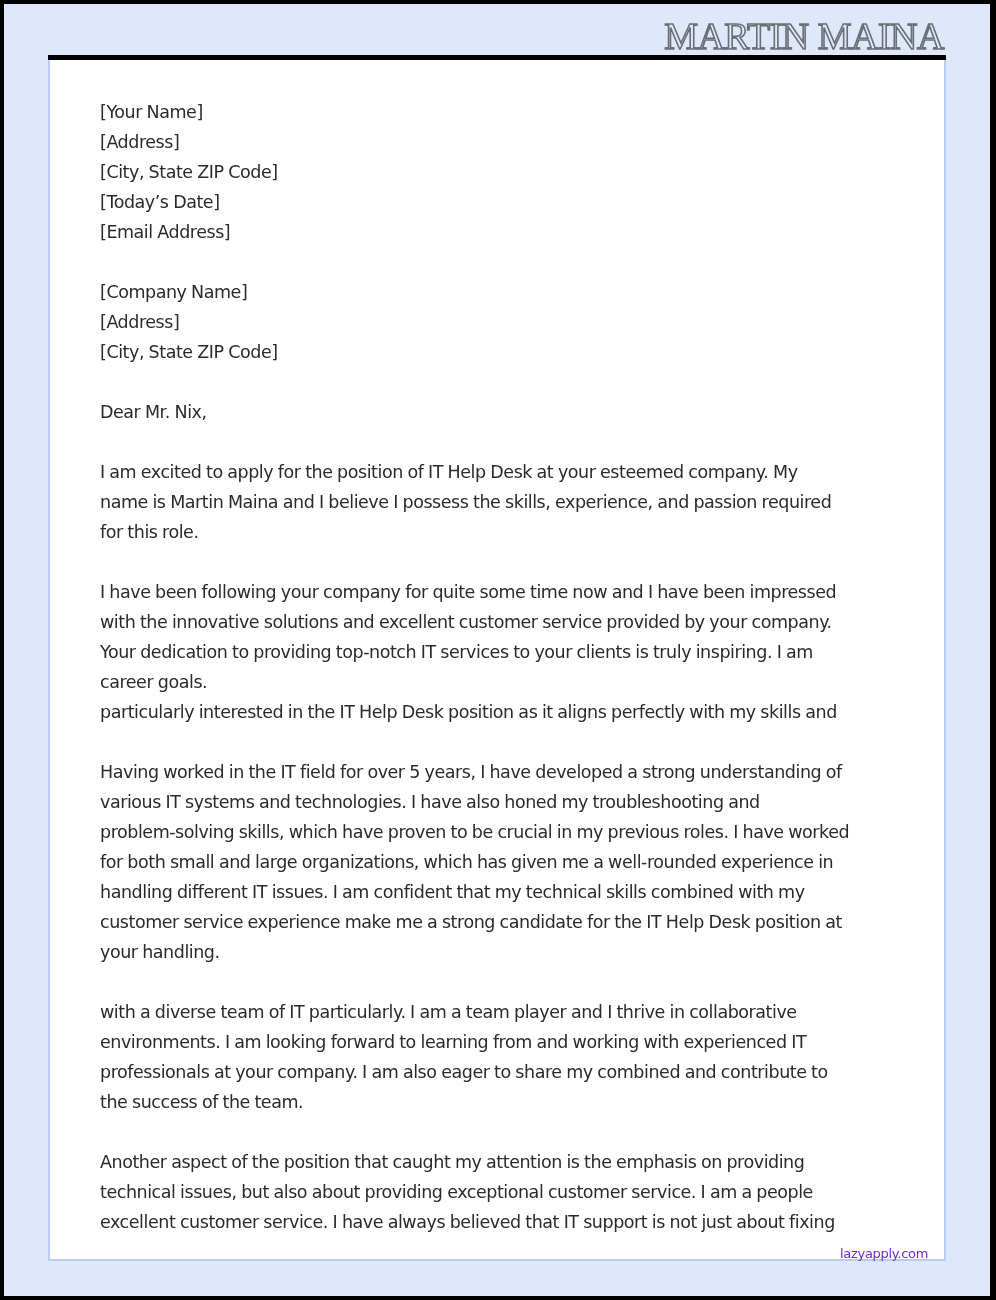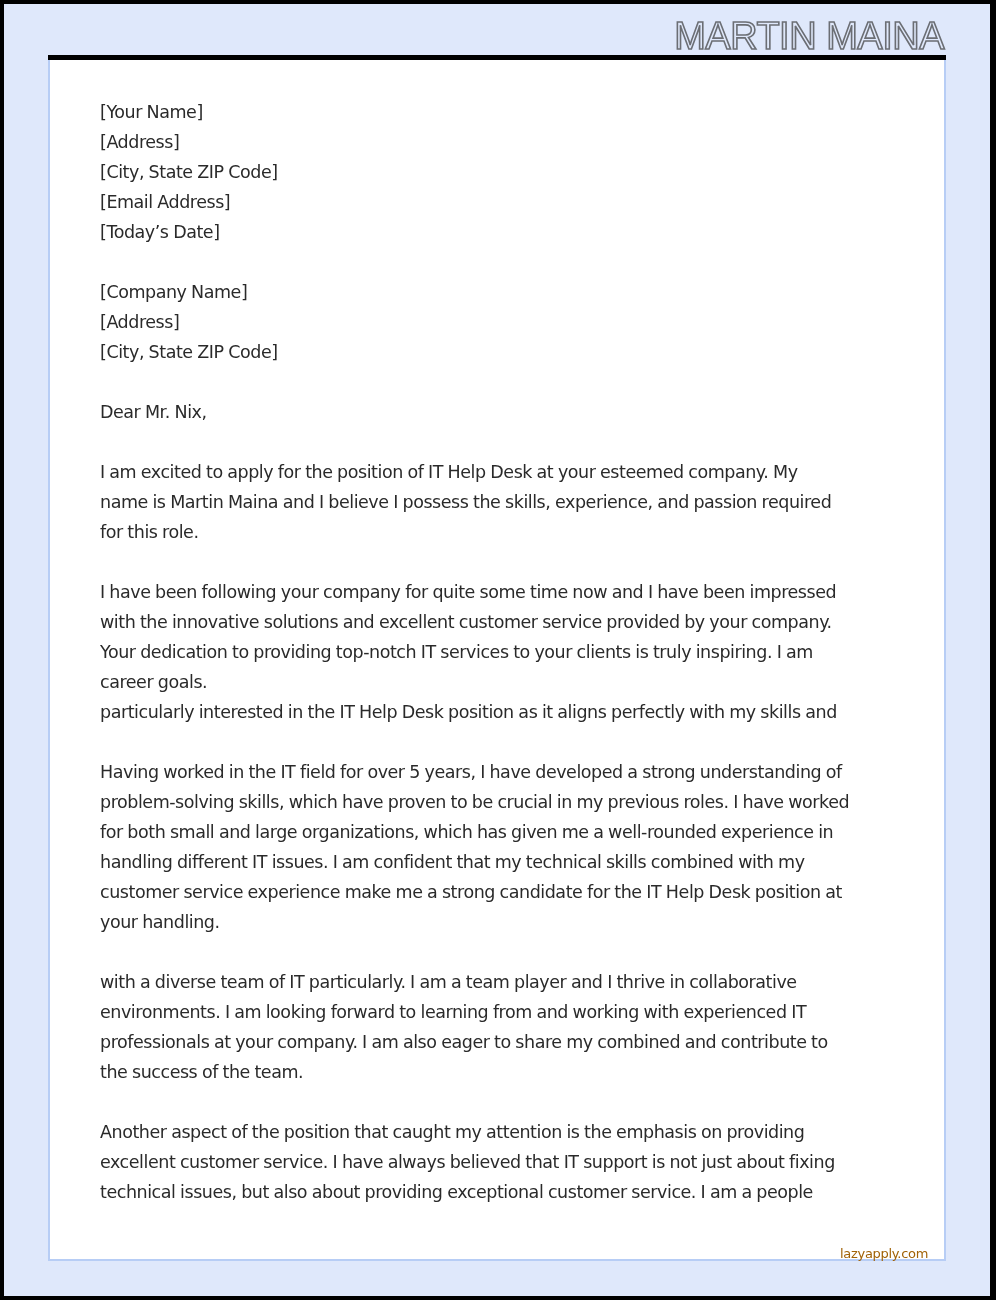--- a/index.html
+++ b/index.html
@@ -7,21 +7,21 @@
       width: 996px; height: 1300px; overflow: hidden; position: relative;
       background: #000;
       font-family: "DejaVu Sans", sans-serif;
     }
     .page {
       position: absolute; left: 4px; top: 4px; width: 986px; height: 1292px;
       background: #dfe8fb; overflow: hidden;
     }
     .brand-name {
       position: absolute; right: 46px; top: 12px;
-      font-family: Liberation Sans, sans-serif;
+      font-family: Liberation Serif, serif;
       font-size: 38px; letter-spacing: -0.5px;
       color: #dfe8fb;
       -webkit-text-stroke: 1.6px #6b6e74;
       line-height: 40px;
       white-space: nowrap;
     }
     .card {
       position: absolute; left: 44px; top: 51px; width: 898px; height: 1206px;
       background: #fff;
       border-left: 2px solid #b7cdf5; border-right: 2px solid #b7cdf5; border-bottom: 2px solid #b7cdf5;
@@ -34,39 +34,39 @@
       position: absolute; left: 96px; top: 93px; width: 800px;
       font-family: "DejaVu Sans", sans-serif;
       font-size: 17.5px; line-height: 30px; color: #2a2a2a;
       letter-spacing: -0.45px; word-spacing: -0.5px;
     }
     .letter .line { display: block; white-space: nowrap; }
     .letter .gap { display: block; height: 30px; }
     .letter p { margin: 0 0 30px 0; }
     .watermark {
       position: absolute; left: 836px; top: 1242px;
-      font-family: "DejaVu Sans", sans-serif; font-size: 13px; color: #a16207;
+      font-family: "DejaVu Sans", sans-serif; font-size: 13px; color: #6d28d9;
       letter-spacing: -0.3px;
     }
   </style>
 </head>
 <body>
 
 <div class="page">
   <div class="brand-name">MARTIN MAINA</div>
   <div class="card"></div>
   <div class="card-topbar"></div>
 
   <div class="letter">
     <div>
       <span class="line">[Your Name]</span>
       <span class="line">[Address]</span>
       <span class="line">[City, State ZIP Code]</span>
+      <span class="line">[Today’s Date]</span>
       <span class="line">[Email Address]</span>
-      <span class="line">[Today’s Date]</span>
     </div>
     <span class="gap"></span>
     <div>
       <span class="line">[Company Name]</span>
       <span class="line">[Address]</span>
       <span class="line">[City, State ZIP Code]</span>
     </div>
     <span class="gap"></span>
     <span class="line">Dear Mr. Nix,</span>
     <span class="gap"></span>
@@ -80,35 +80,36 @@
     <p>
       <span class="line">I have been following your company for quite some time now and I have been impressed</span>
       <span class="line">with the innovative solutions and excellent customer service provided by your company.</span>
       <span class="line">Your dedication to providing top-notch IT services to your clients is truly inspiring. I am</span>
       <span class="line">career goals.</span>
       <span class="line">particularly interested in the IT Help Desk position as it aligns perfectly with my skills and</span>
     </p>
 
     <p>
       <span class="line">Having worked in the IT field for over 5 years, I have developed a strong understanding of</span>
+      <span class="line">various IT systems and technologies. I have also honed my troubleshooting and</span>
       <span class="line">problem-solving skills, which have proven to be crucial in my previous roles. I have worked</span>
       <span class="line">for both small and large organizations, which has given me a well-rounded experience in</span>
       <span class="line">handling different IT issues. I am confident that my technical skills combined with my</span>
       <span class="line">customer service experience make me a strong candidate for the IT Help Desk position at</span>
       <span class="line">your handling.</span>
     </p>
 
     <p>
       <span class="line">with a diverse team of IT particularly. I am a team player and I thrive in collaborative</span>
       <span class="line">environments. I am looking forward to learning from and working with experienced IT</span>
       <span class="line">professionals at your company. I am also eager to share my combined and contribute to</span>
       <span class="line">the success of the team.</span>
     </p>
 
     <p>
       <span class="line">Another aspect of the position that caught my attention is the emphasis on providing</span>
+      <span class="line">technical issues, but also about providing exceptional customer service. I am a people</span>
       <span class="line">excellent customer service. I have always believed that IT support is not just about fixing</span>
-      <span class="line">technical issues, but also about providing exceptional customer service. I am a people</span>
     </p>
   </div>
 
   <div class="watermark">lazyapply.com</div>
 </div>
 
 </body></html>

